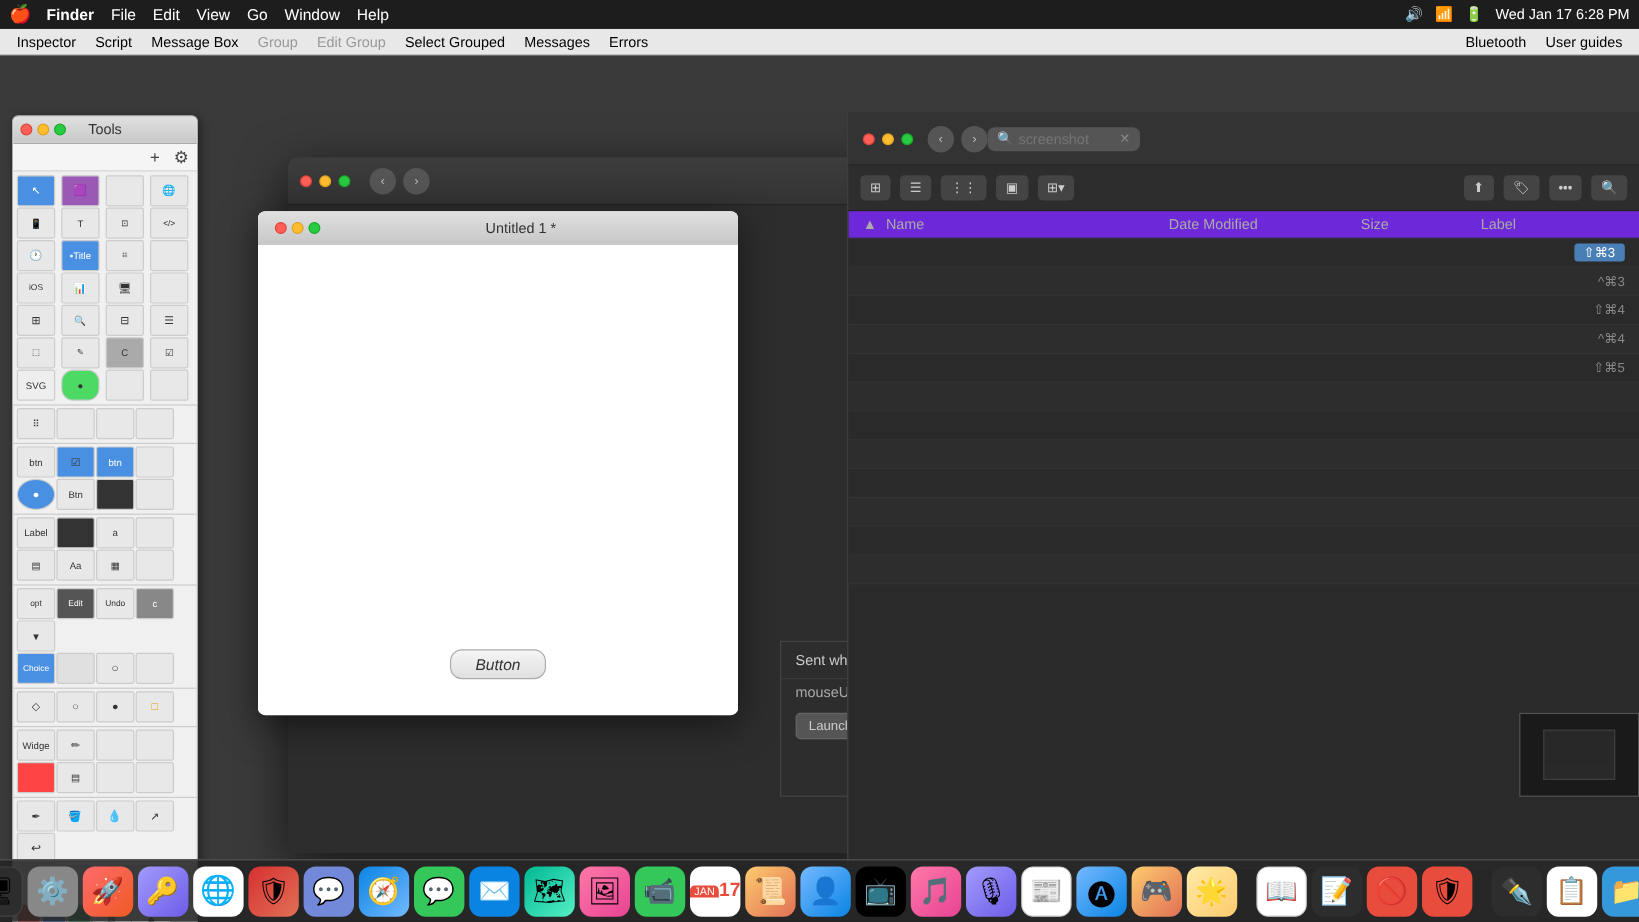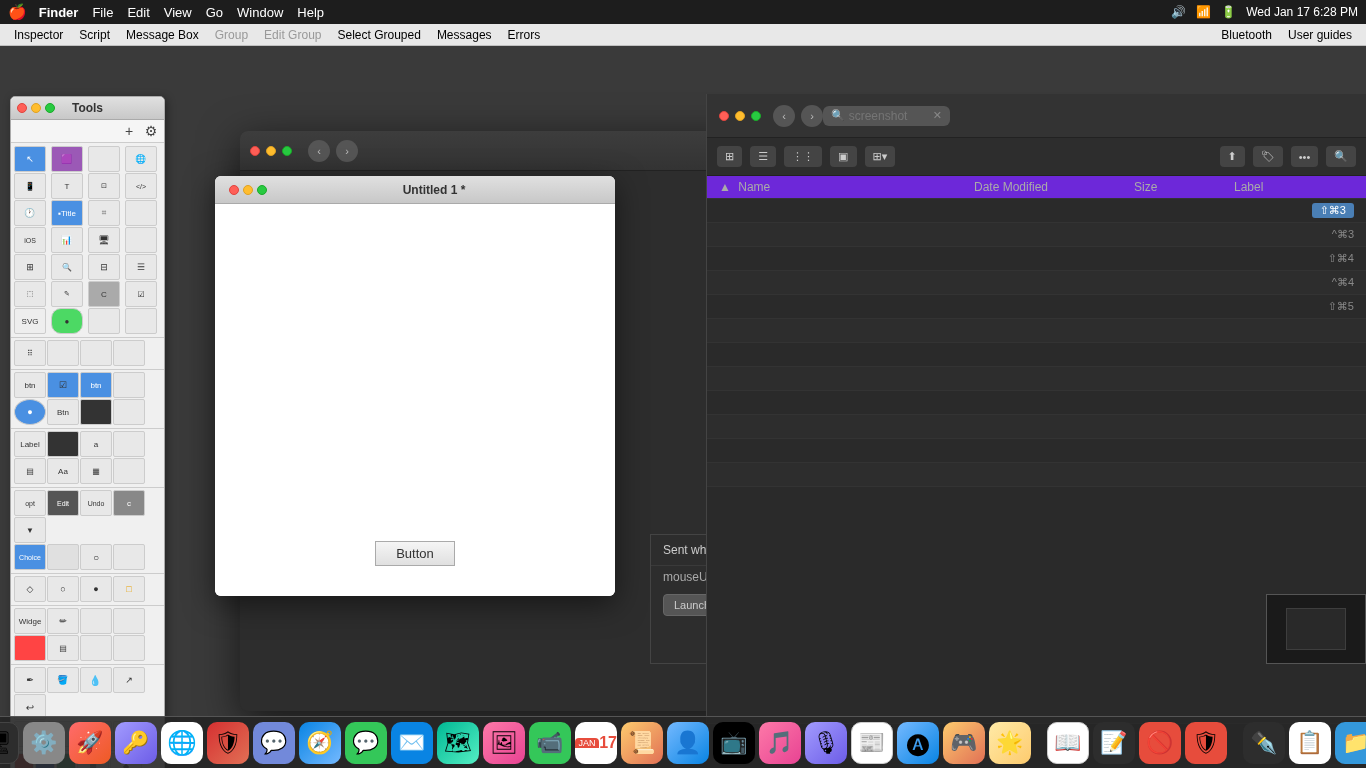--- a/index.html
+++ b/index.html
@@ -242,40 +242,41 @@
       background: linear-gradient(to bottom, #e0e0e0, #c8c8c8);
       display: flex;
       align-items: center;
       padding: 0 8px;
       border-bottom: 1px solid #aaa;
     }
     .untitled-title {
       flex: 1;
       text-align: center;
       font-size: 12px;
-      font-weight: 700;
+      font-weight: 400;
       color: #333;
     }
     .untitled-body {
       background: white;
       width: 100%;
       height: calc(100% - 28px);
       display: flex;
       align-items: flex-end;
       justify-content: center;
       padding-bottom: 30px;
     }
     .untitled-button {
       padding: 4px 20px;
       background: linear-gradient(to bottom, #f5f5f5, #e0e0e0);
       border: 1px solid #aaa;
-      border-radius: 0;
+      border-radius: 10px;
       font-size: 13px;
       cursor: pointer;
       color: #333;
+      font-style: italic;
     }
 
     
     .keyboard-panel {
       position: absolute;
       top: 48px;
       right: 0;
       width: 660px;
       height: 630px;
       background: #2a2a2a;
@@ -491,21 +492,21 @@
 
 <div class="desktop">
 
   <div class="tools-panel">
     <div class="tools-titlebar">
       <div class="tools-traffic-lights">
         <div class="traffic-light tl-red"></div>
         <div class="traffic-light tl-yellow"></div>
         <div class="traffic-light tl-green"></div>
       </div>
-      <span style="font-size:12px;font-weight:700;color:#333">Tools</span>
+      <span style="font-size:12px;font-weight:400;color:#333">Tools</span>
     </div>
     <div class="tools-toolbar">
       <div class="tools-toolbar-btn">+</div>
       <div class="tools-toolbar-btn">⚙</div>
     </div>
 
     <div class="tools-grid">
 
       <div class="tool-btn active">↖</div>
       <div class="tool-btn purple">🟪</div>

